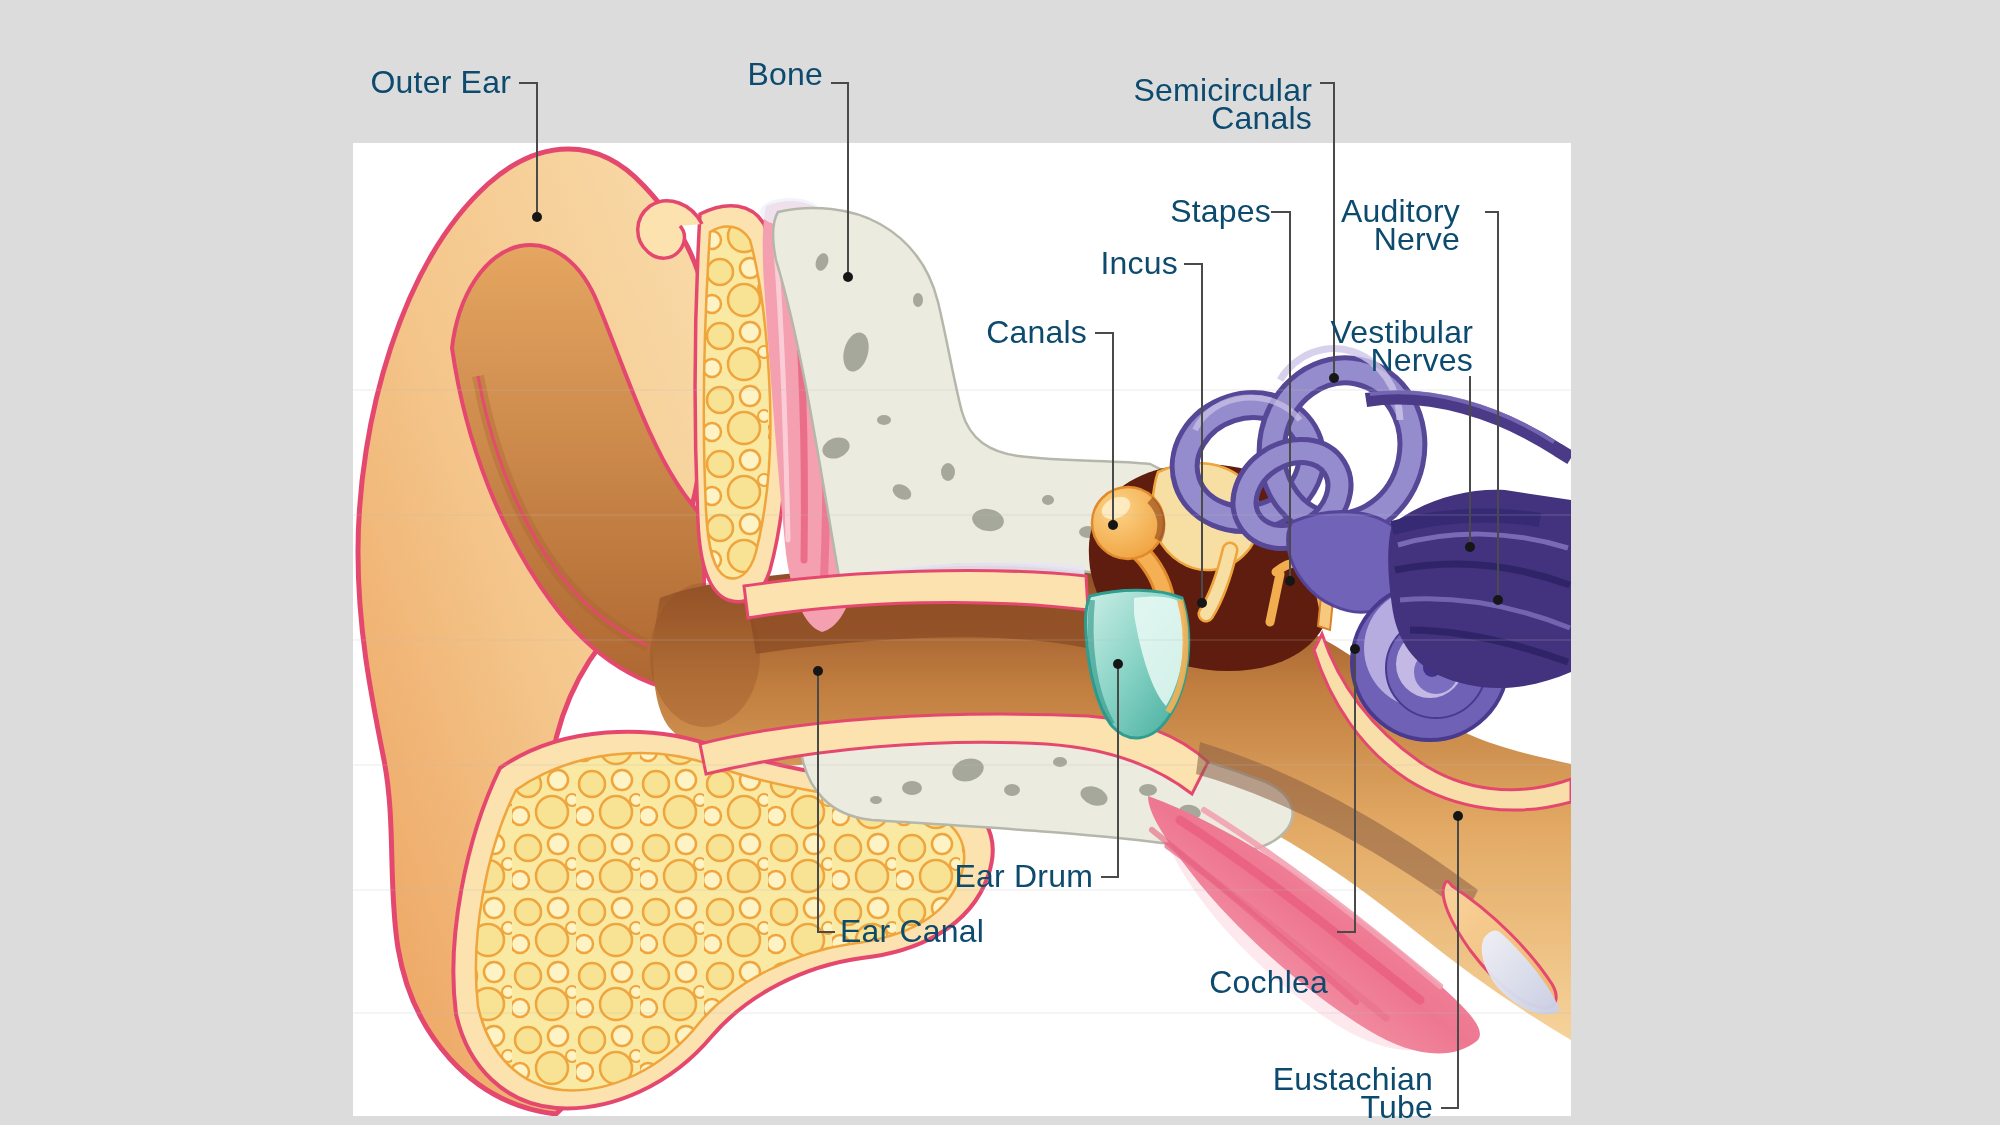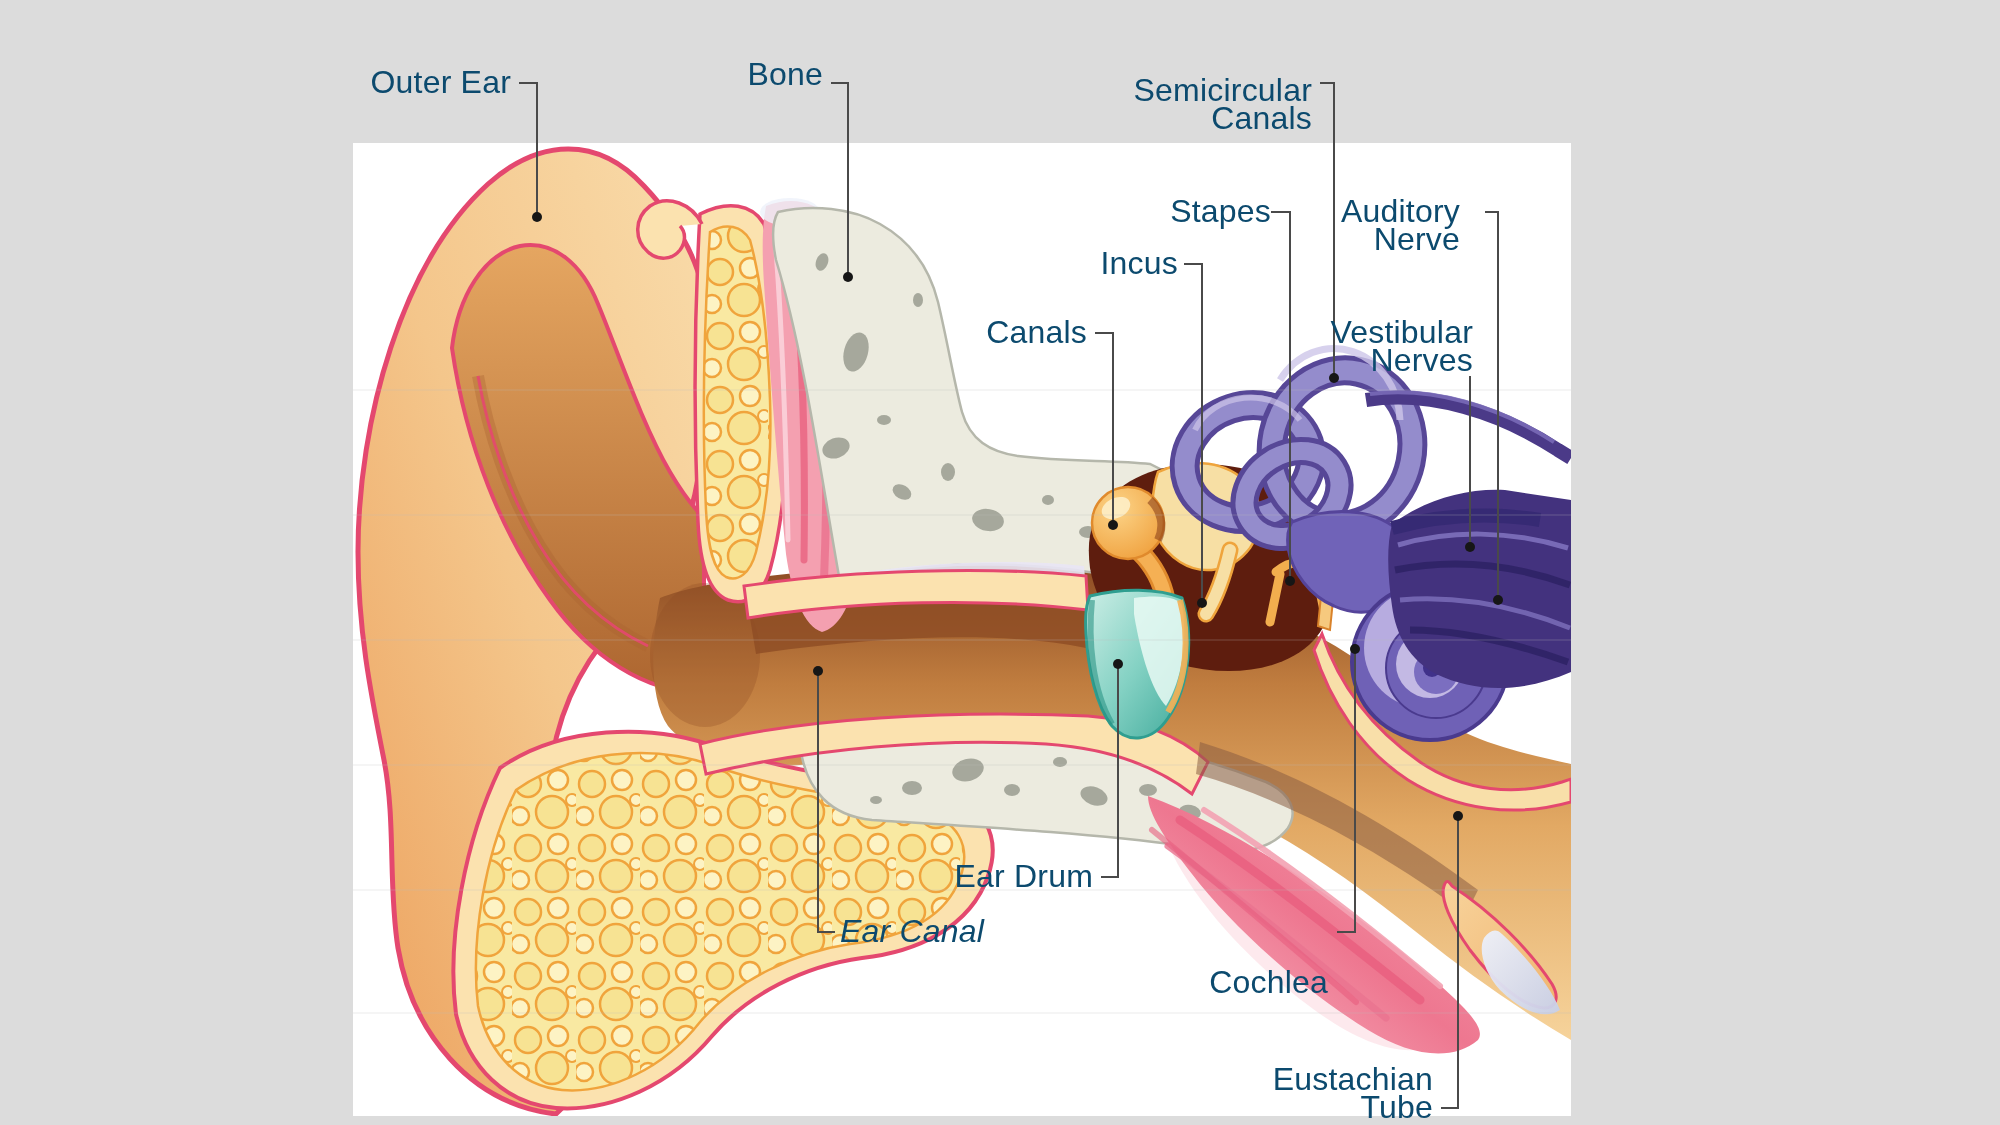--- a/index.html
+++ b/index.html
@@ -1,21 +1,21 @@
 <!DOCTYPE html>
 <html><head>
 <meta charset="utf-8">
 <style>
   html,body{margin:0;padding:0;}
   body{font-family:"Liberation Sans", sans-serif;}
   .stage{position:relative;width:2000px;height:1125px;background:#dcdcdc;overflow:hidden;}
   .canvas{position:absolute;left:353px;top:143px;width:1218px;height:973px;background:#ffffff;}
   svg.illu{position:absolute;left:0;top:0;width:2000px;height:1125px;pointer-events:none;}
   .lbl{position:absolute;font-size:32px;line-height:28px;color:#0c4a6e;white-space:pre-line;text-align:right;letter-spacing:.2px;}
-  .lbl.left{text-align:left;font-style:italic;}
+  .lbl.left{text-align:left;}
   #lbl-outer-ear{right:1489px;top:68px;}
   #lbl-bone{right:1177px;top:60px;}
   #lbl-semicircular-canals{right:688px;top:64px;margin-top:12px;}
   #lbl-stapes{right:729px;top:197px;text-align:center;}
   #lbl-auditory-nerve{right:540px;top:197px;}
   #lbl-incus{right:822px;top:249px;}
   #lbl-malleus{right:913px;top:318px;}
   #lbl-vestibular-nerves{right:527px;top:318px;}
   #lbl-ear-drum{right:907px;top:862px;text-align:right;}
   #lbl-ear-canal{left:840px;top:917px;}

